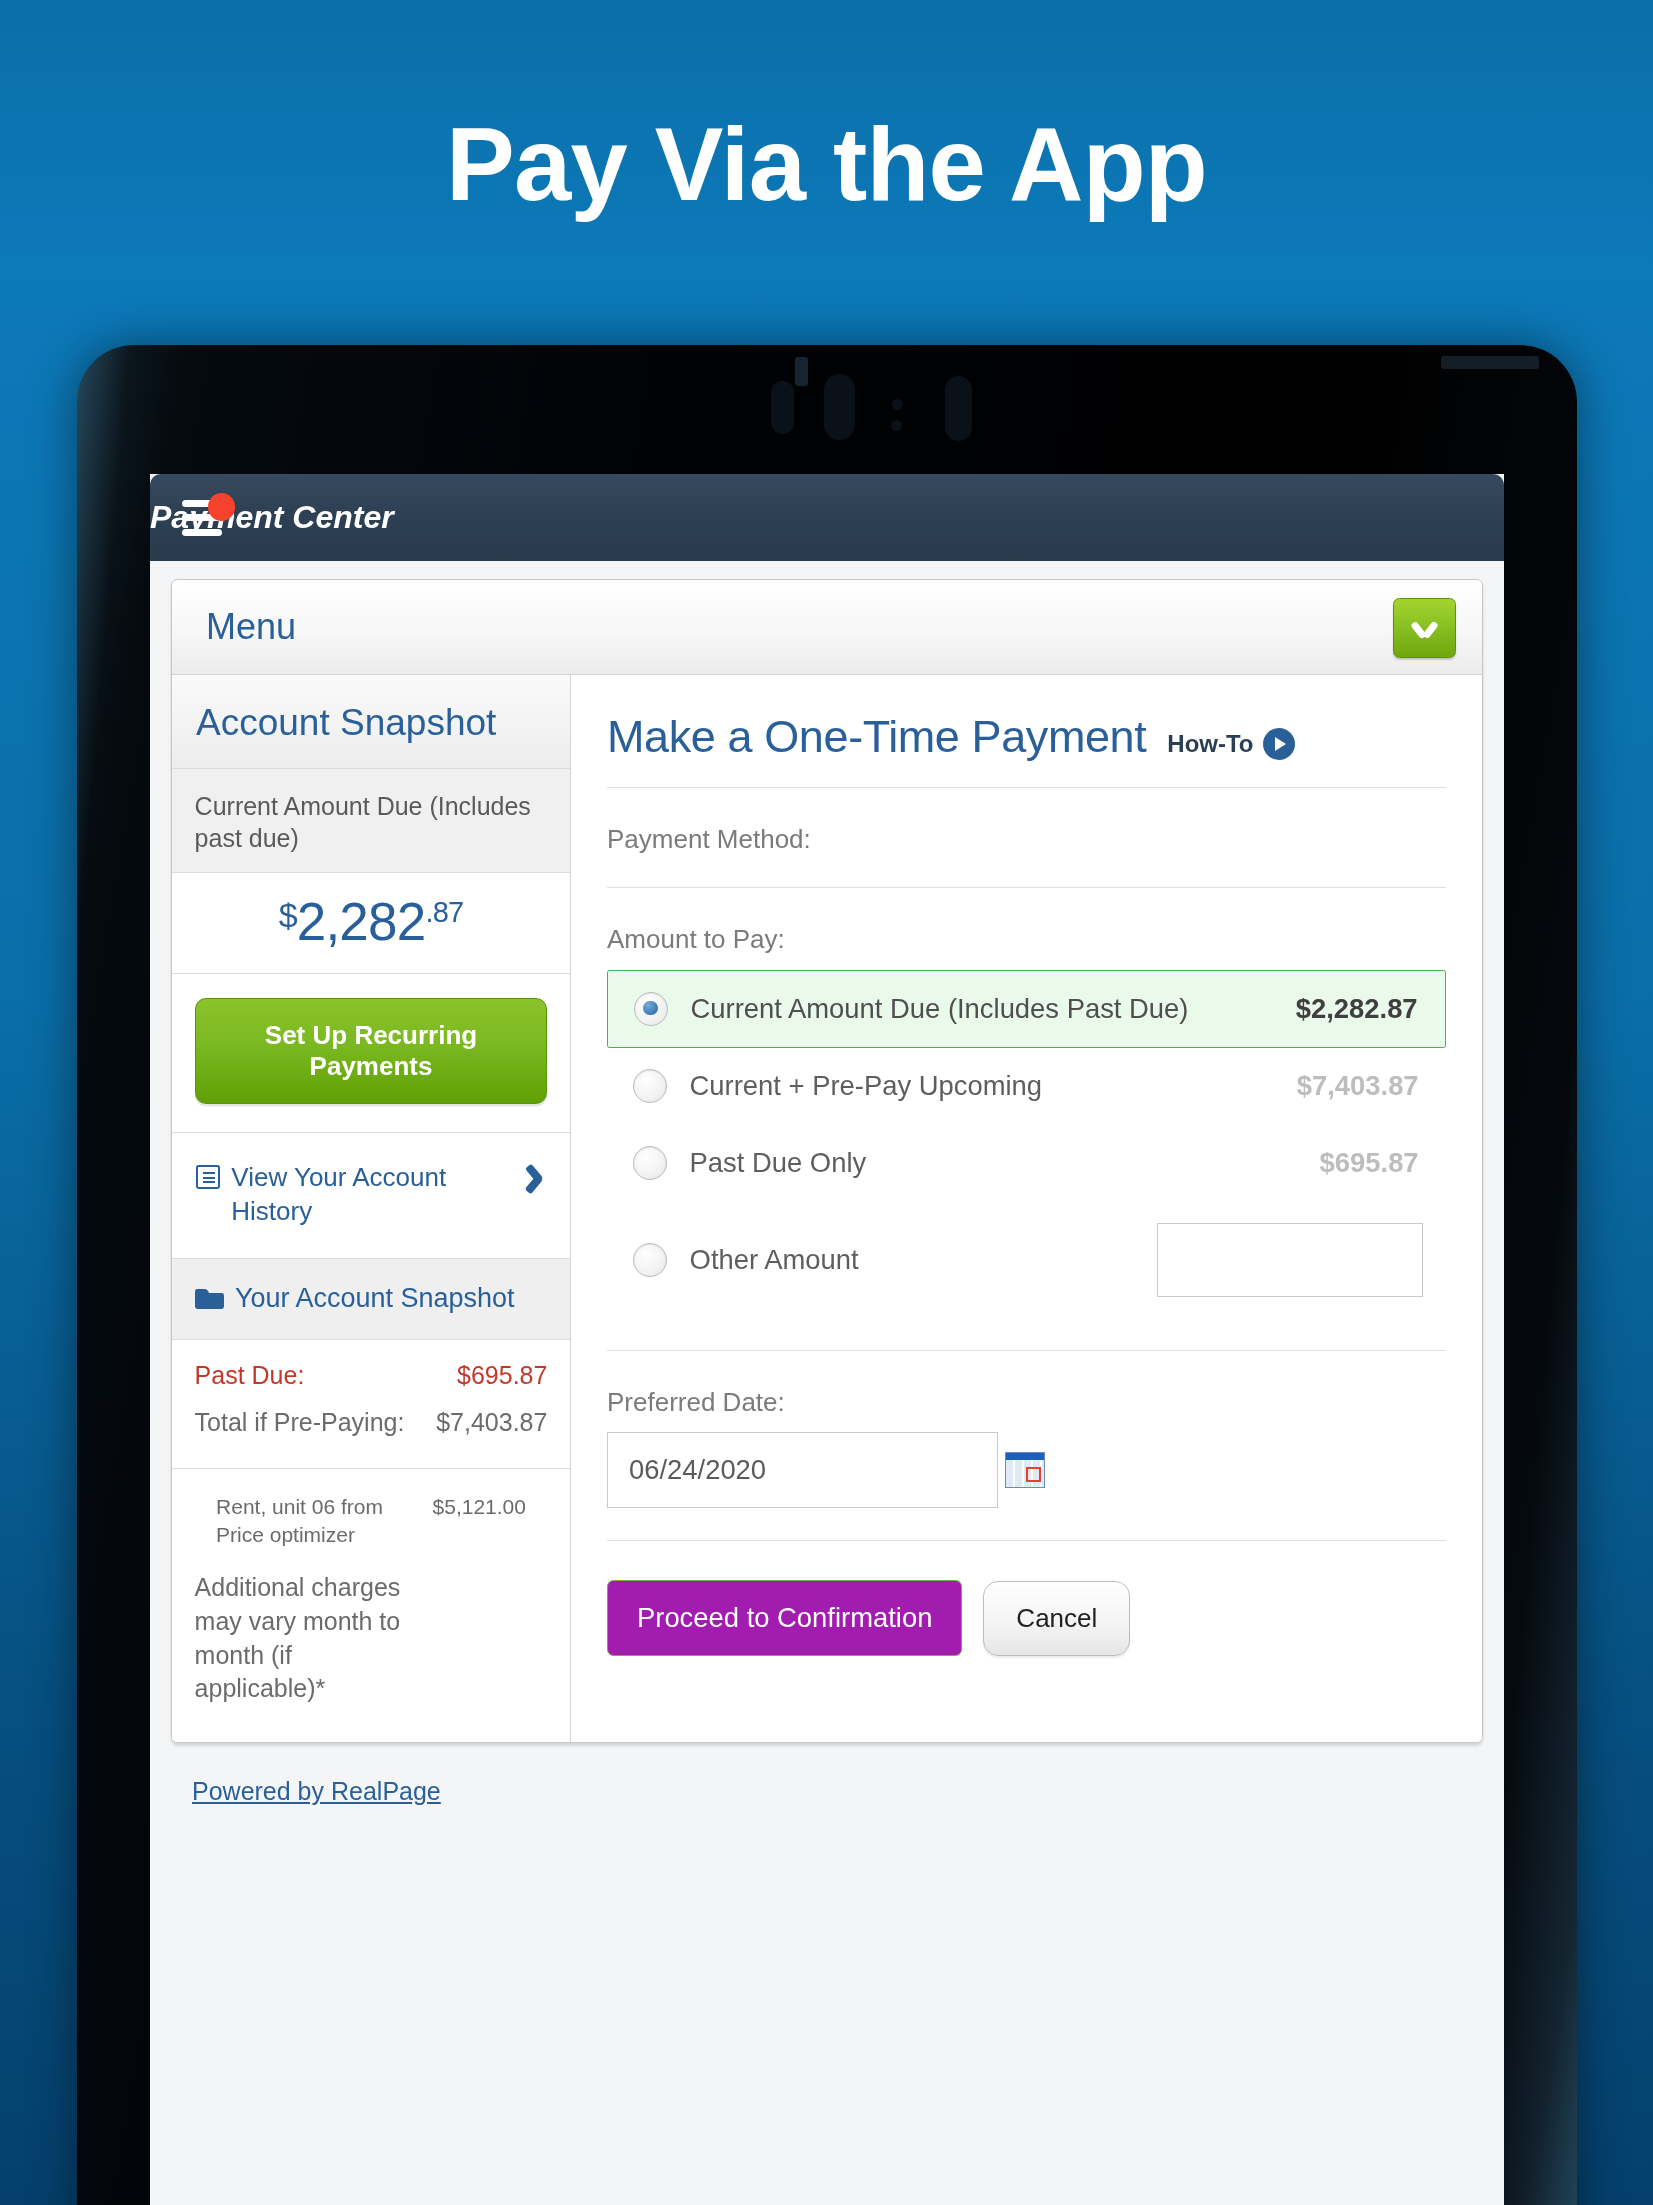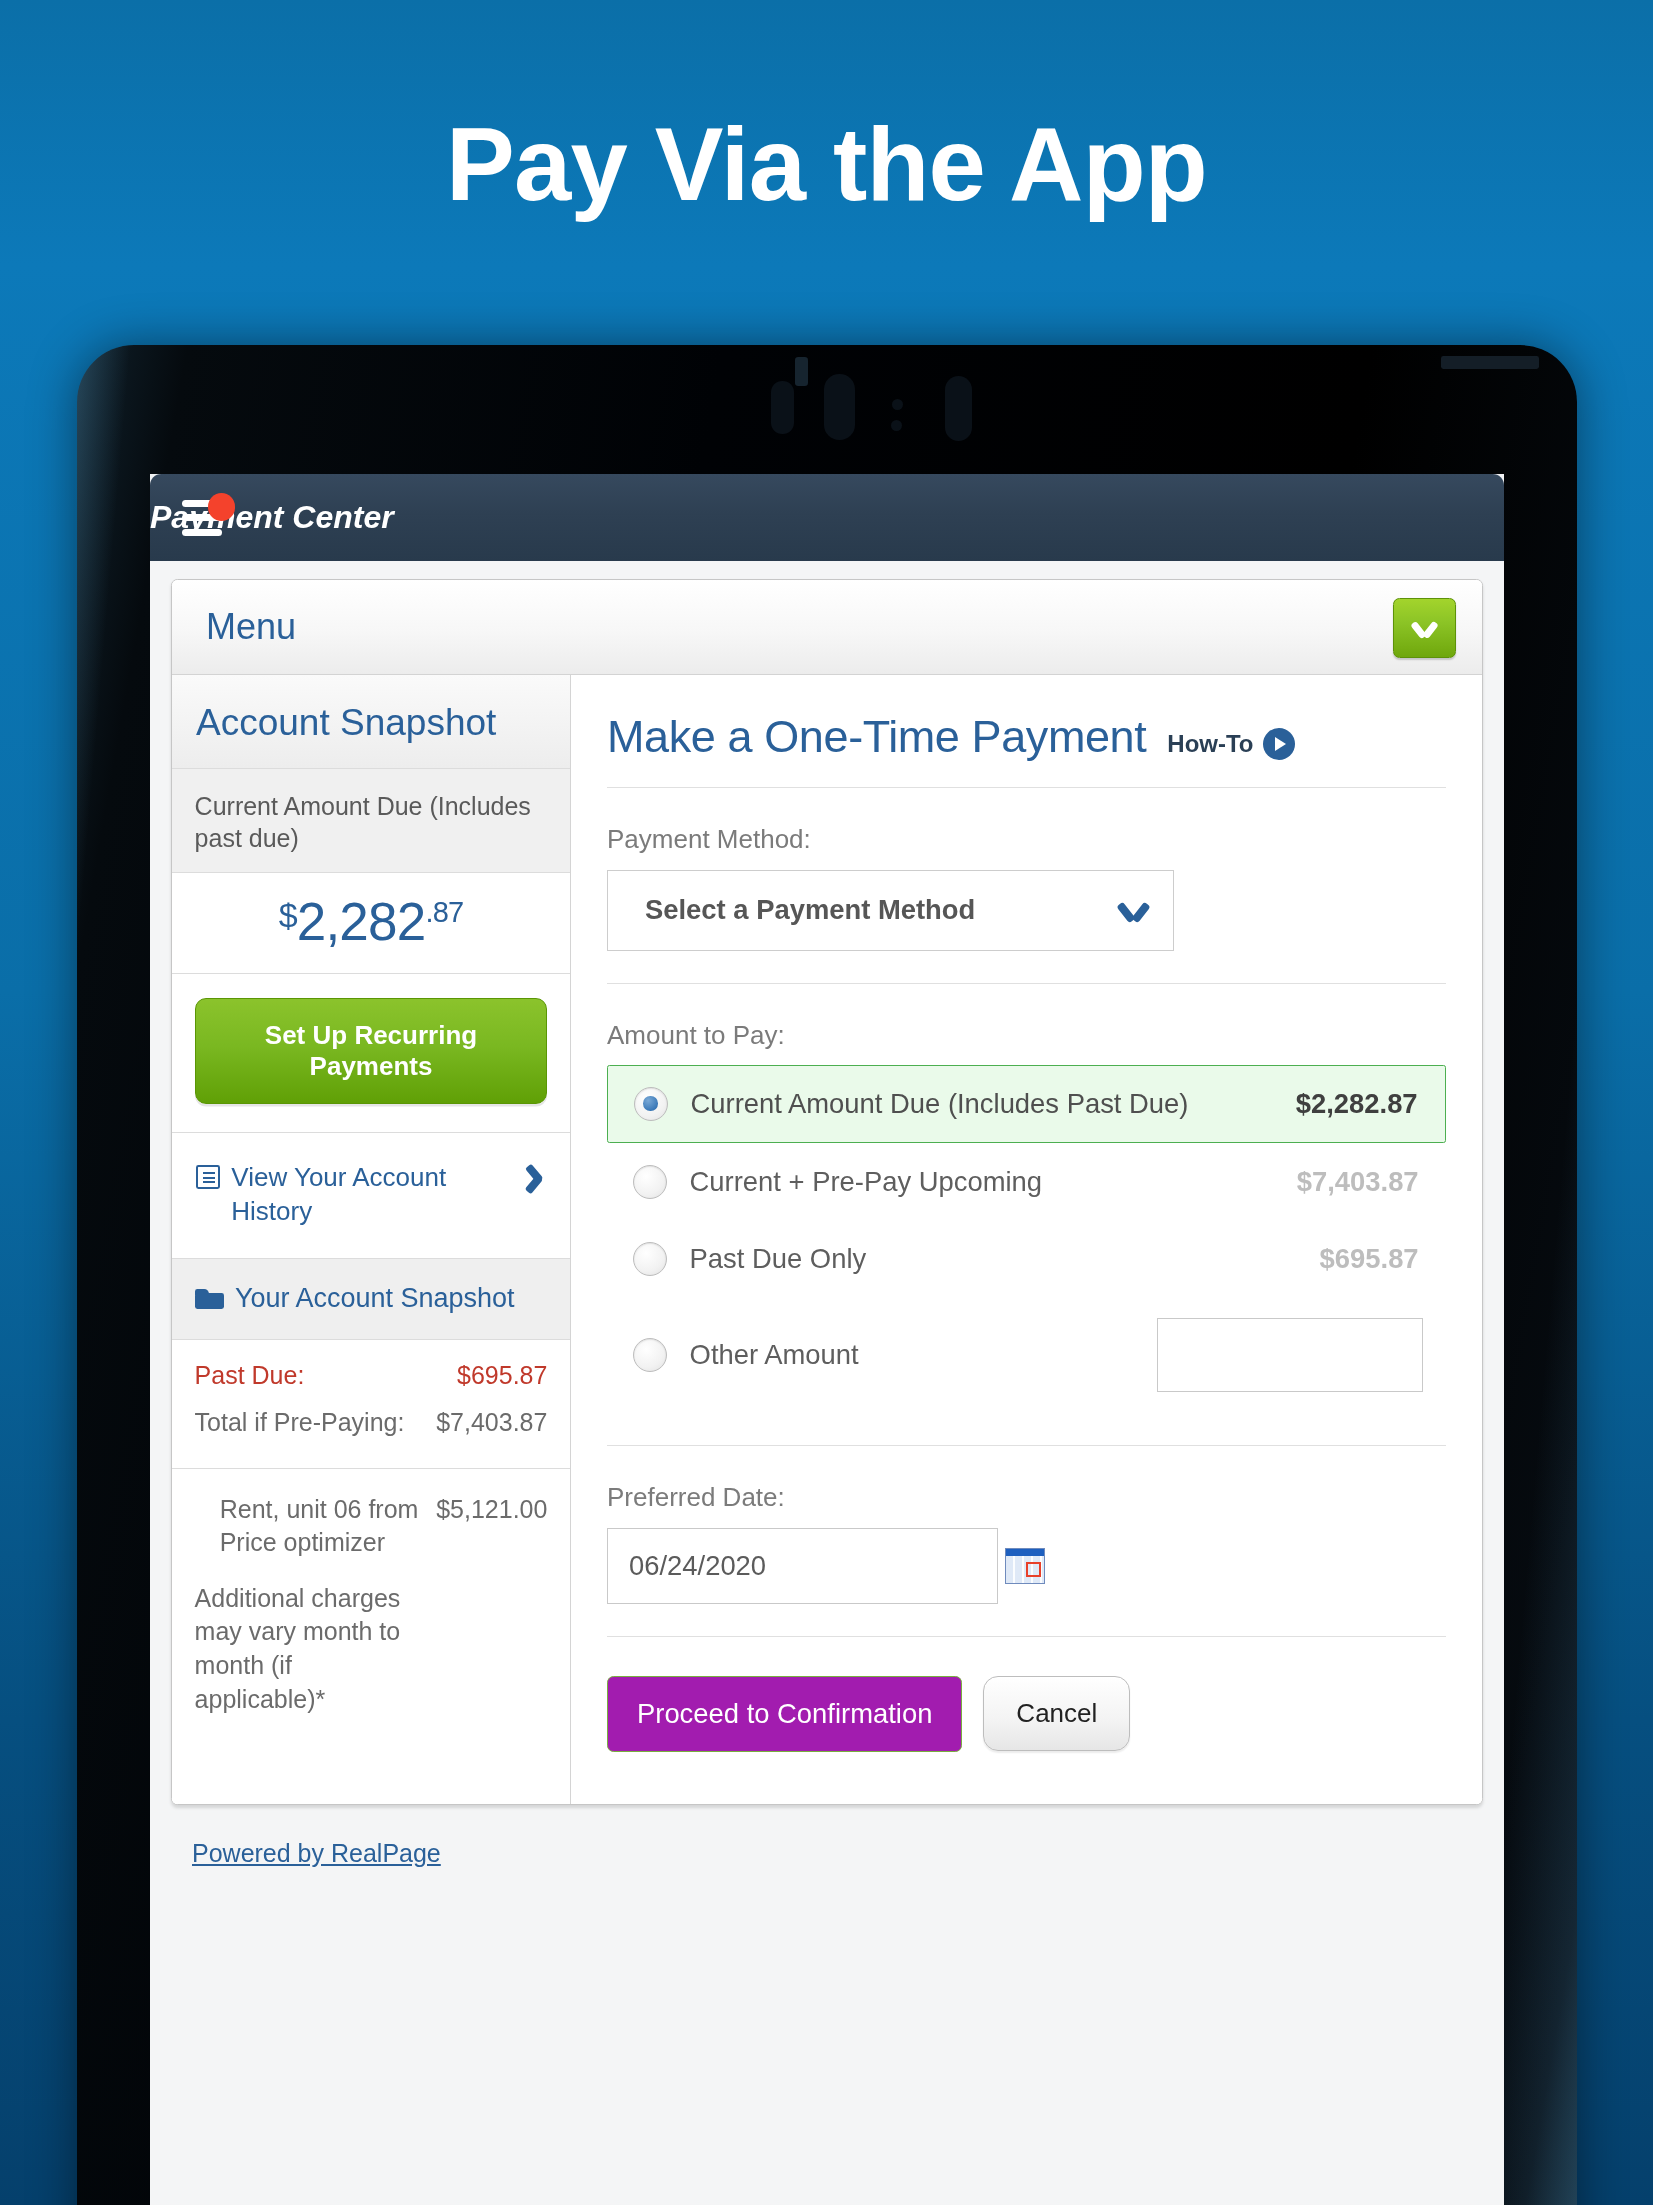--- a/index.html
+++ b/index.html
@@ -252,21 +252,21 @@
   }
   .sb-section-title {
     color: #2a6099; font-size: 27px; line-height: 1.3; padding-left: 11.3px;
   }
   .sb-kv-block { padding: 21px 22.6px 31px 22.6px; background:#fff; border-bottom: 0.8px solid #dcdcdc; }
   .sb-kv { display: flex; justify-content: space-between; align-items: baseline; margin-bottom: 18px; font-size: 25px; }
   .sb-kv:last-child { margin-bottom: 0; }
   .kv-red { color: #c0392b; }
   .kv-gray { color: #6b6b6b; }
   .sb-charge-block { padding: 24px 22.6px 36px 22.6px; background:#fff; }
-  .sb-charge-row { display:flex; justify-content: flex-end; gap: 14.5px; font-size: 25px; color:#6b6b6b; line-height:1.32; margin-bottom: 22.6px; }
+  .sb-charge-row { display:flex; justify-content: center; gap: 14.5px; font-size: 21px; color:#6b6b6b; line-height:1.32; margin-bottom: 22.6px; }
   .sb-charge-row .label { max-width: 202px; }
   .sb-charge-note { font-size: 25px; color:#6b6b6b; line-height:1.35; max-width: 210px; }
 
   
   .icn { flex: 0 0 auto; }
   .icn-list {
     width: 24px; height: 24px; margin-top: 4.8px;
     border: 2.4px solid #2a6099; border-radius: 2.4px;
     background:
       linear-gradient(#2a6099,#2a6099) 4.8px 4.8px/12px 2.4px no-repeat,
@@ -511,24 +511,20 @@
             <div class="main-head">
               <span class="main-title">Make a One-Time Payment</span>
               <span class="howto-wrap">
                 <span class="howto-label">How-To</span>
                 <span class="play-icon"></span>
               </span>
             </div>
 
             <div class="sec">
               <div class="field-label">Payment Method:</div>
-              <div class="select-box">
-                <span class="select-text">Select a Payment Method</span>
-                <span class="chev-blue"></span>
-              </div>
             </div>
 
             <div class="sec">
               <div class="field-label">Amount to Pay:</div>
 
               <div class="radios">
 
                 <div class="radio-row selected">
                   <span class="radio on"></span>
                   <span class="radio-label">Current Amount Due (Includes Past Due)</span>

